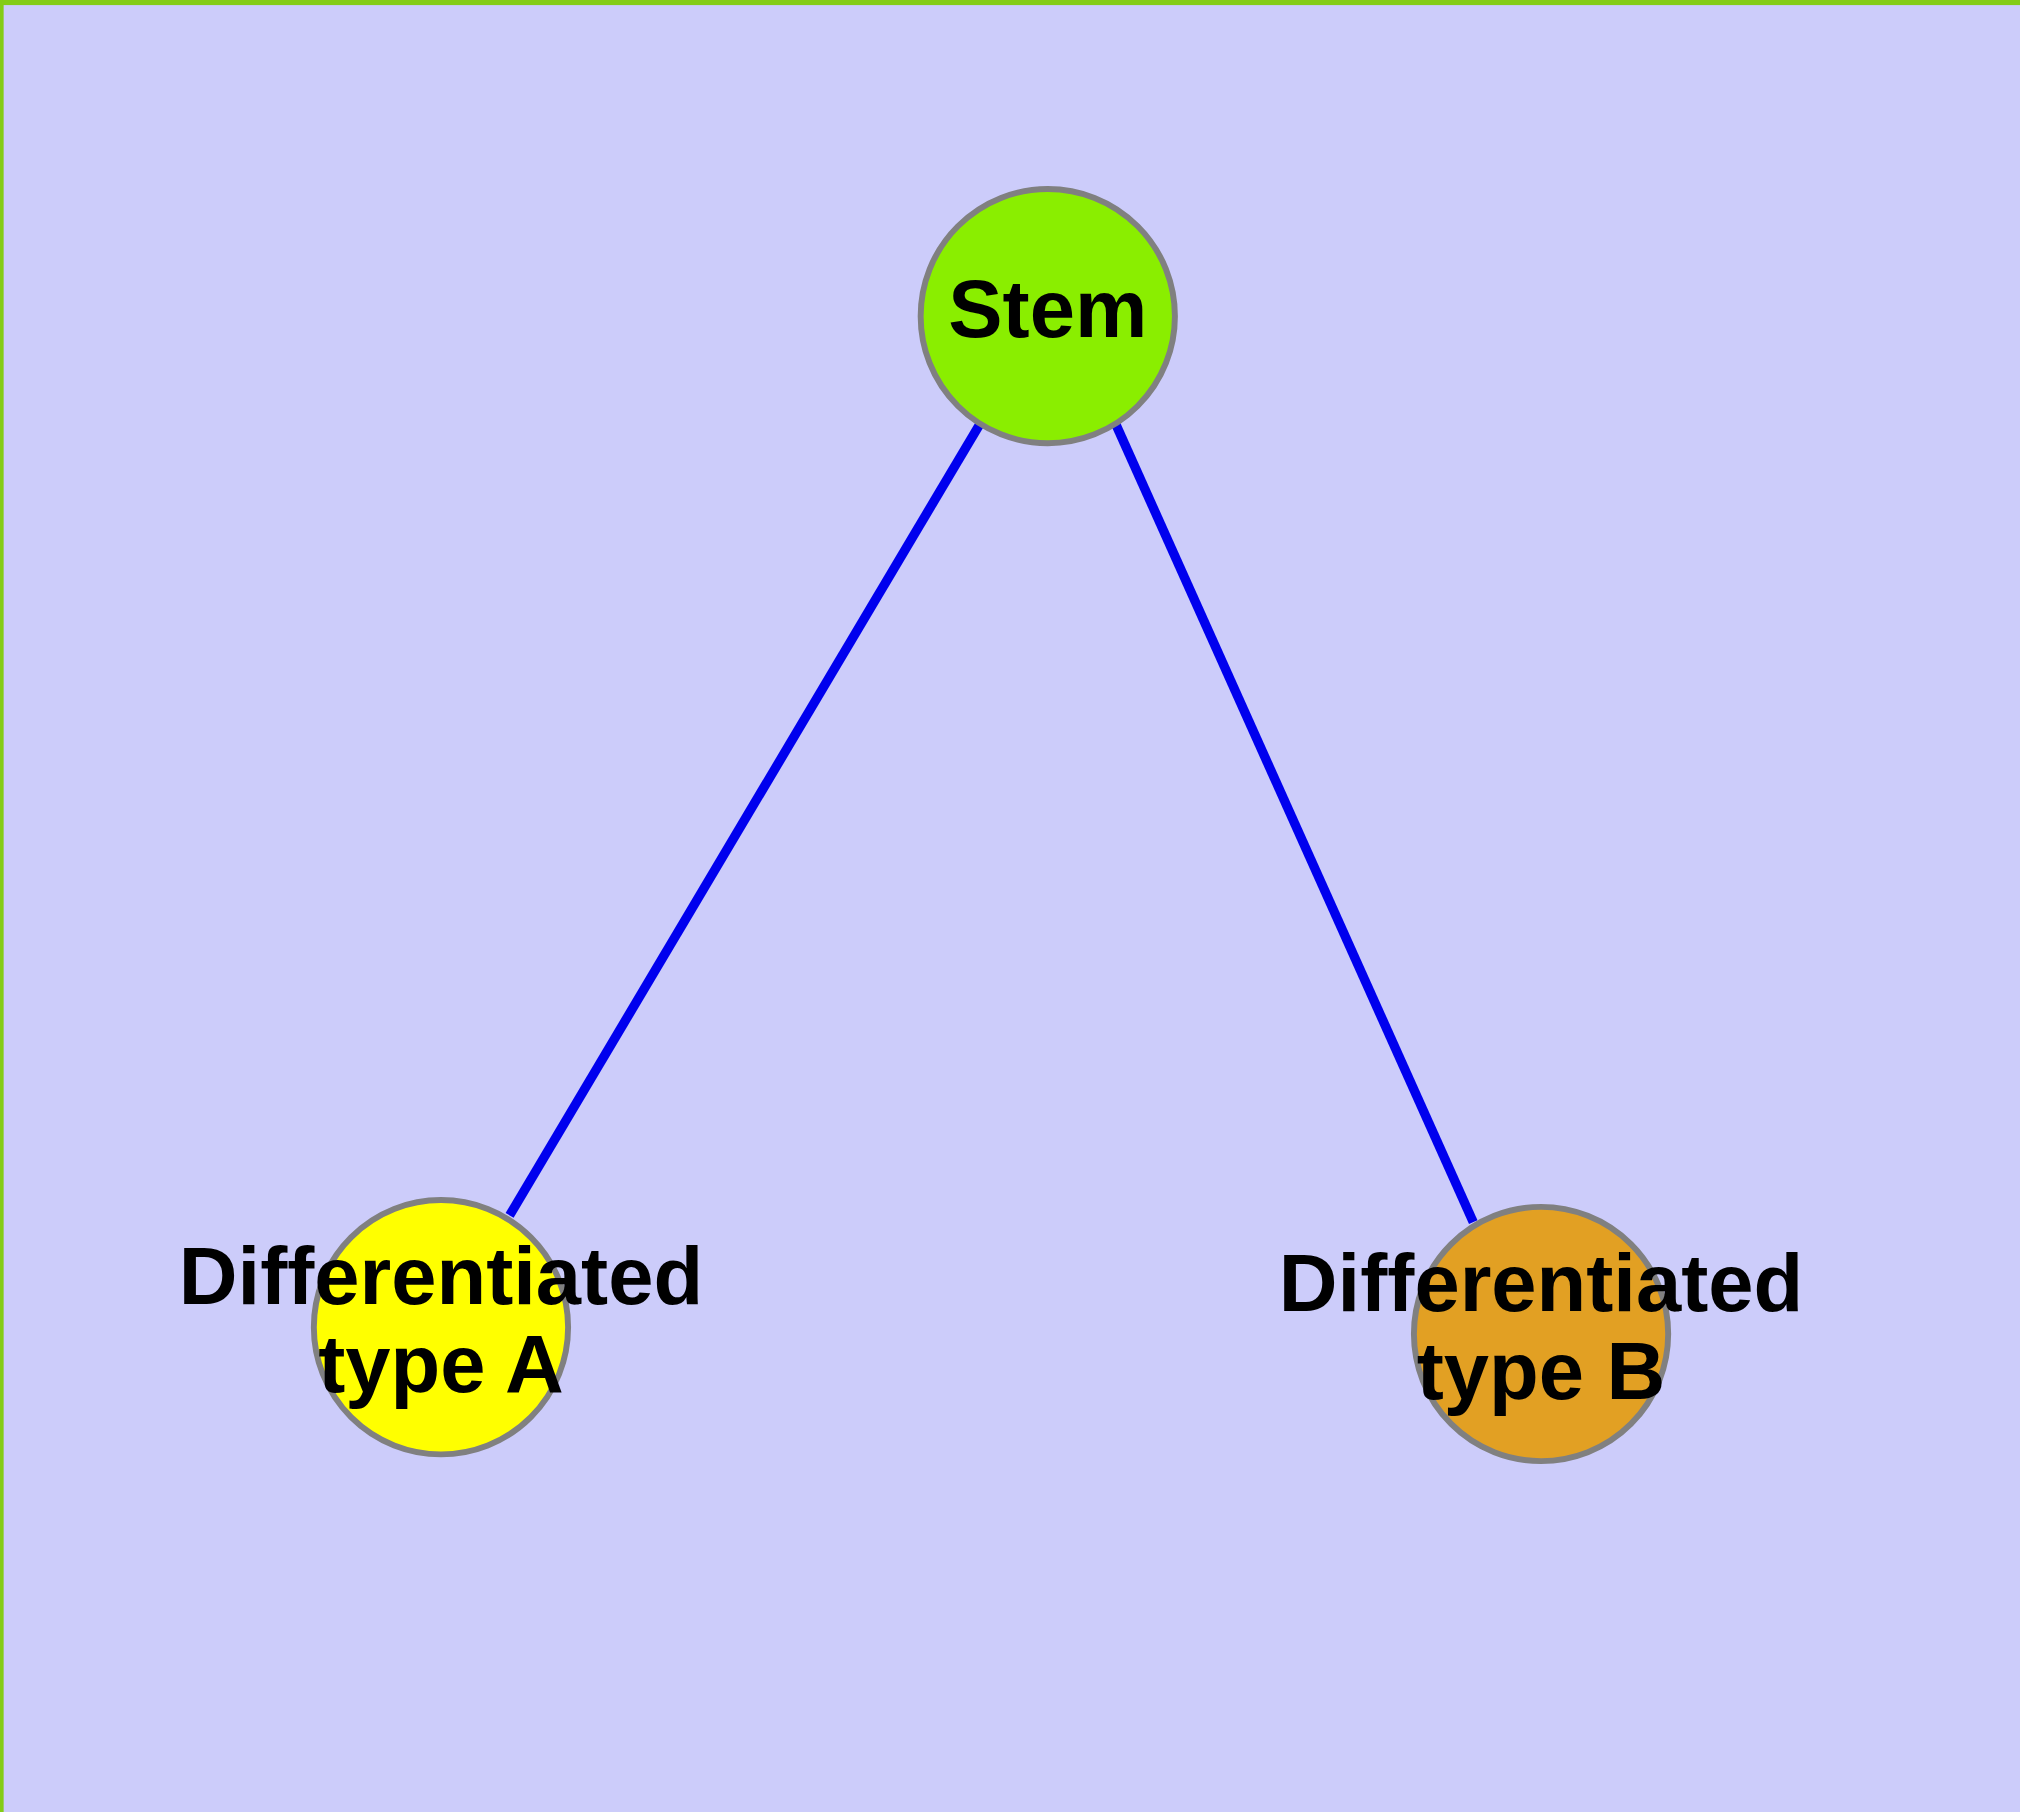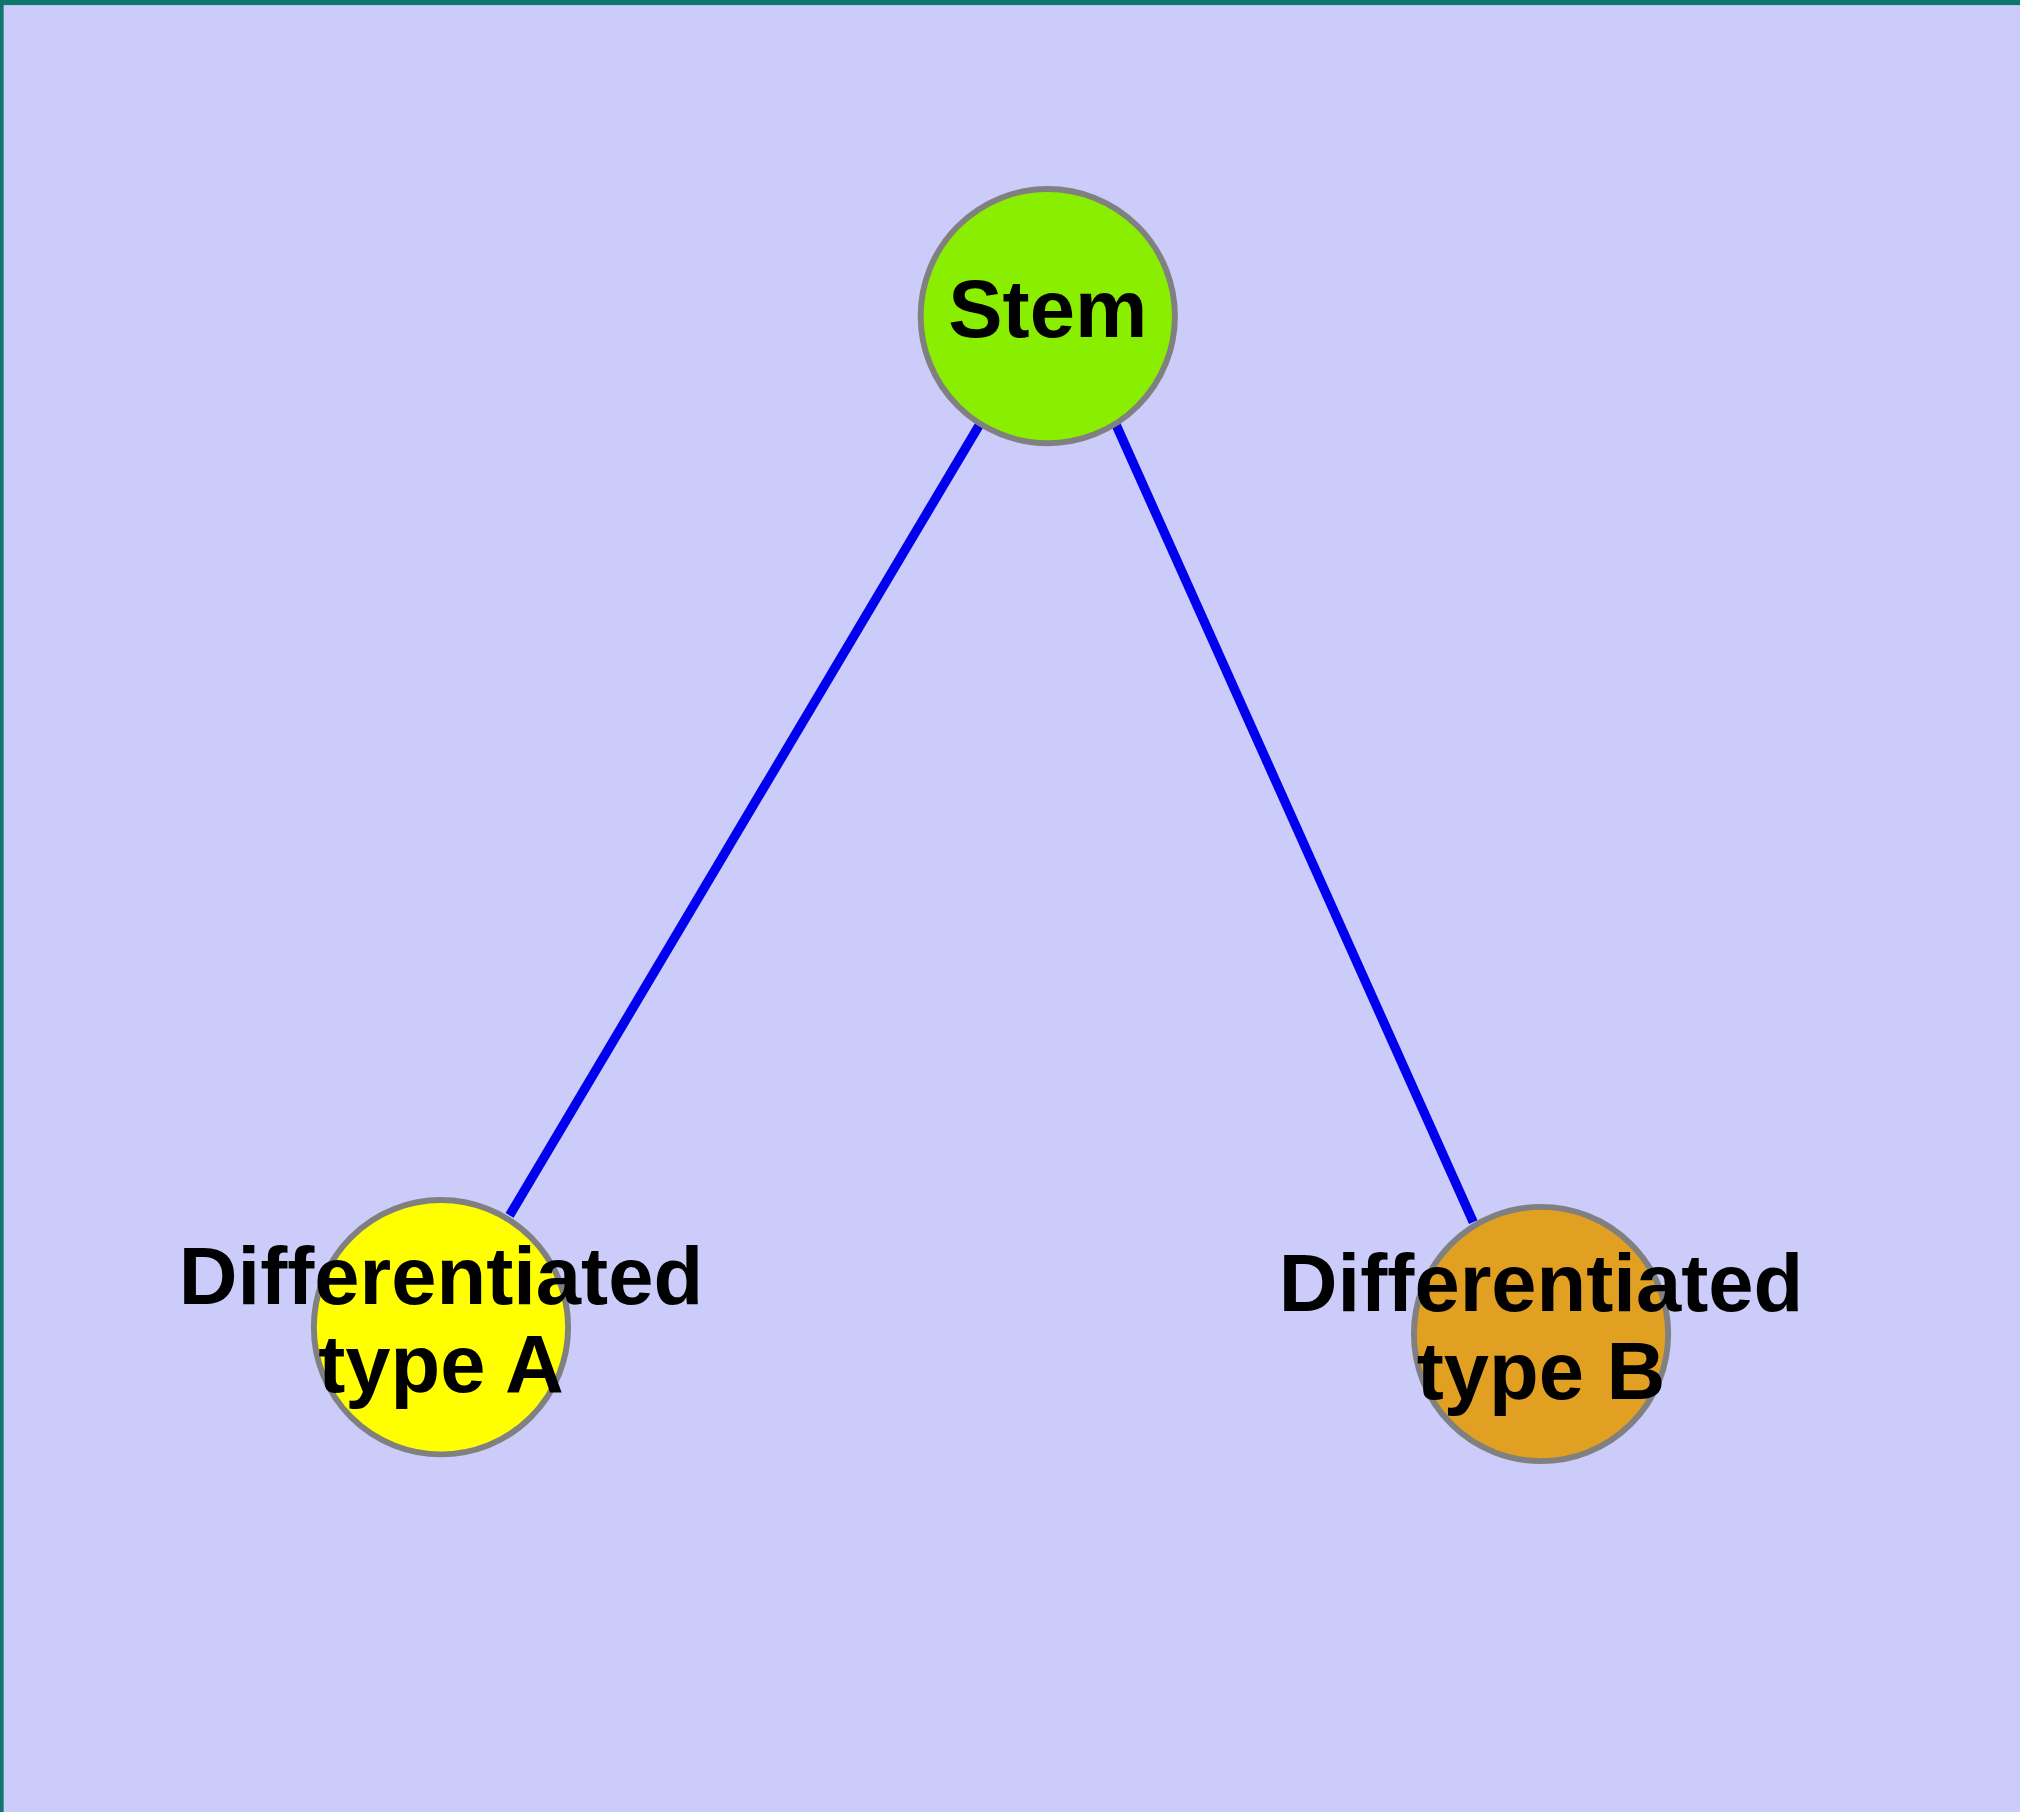--- a/index.html
+++ b/index.html
@@ -43,21 +43,21 @@
   .graph-edge {
     stroke: #0000ee;
     stroke-width: 11;
     stroke-linecap: butt;
     fill: none;
   }
 </style>
 </head>
 <body>
 
-<div id="canvas-root" style="background: #0f766e;">
+<div id="canvas-root" style="background: #84cc16;">
   <svg id="graph-svg" viewBox="0 0 2384 2138" xmlns="http://www.w3.org/2000/svg">
 
     <rect id="bg-rect" x="4" y="6" width="2380" height="2132" fill="#ccccfa"></rect>
 
     <g id="edges-group">
       <line class="graph-edge" x1="1156" y1="500" x2="601" y2="1434" stroke="#0000ee" stroke-width="11"></line>
       <line class="graph-edge" x1="1316" y1="500" x2="1738" y2="1442" stroke="#0000ee" stroke-width="11"></line>
     </g>
 
     <g id="nodes-group">

